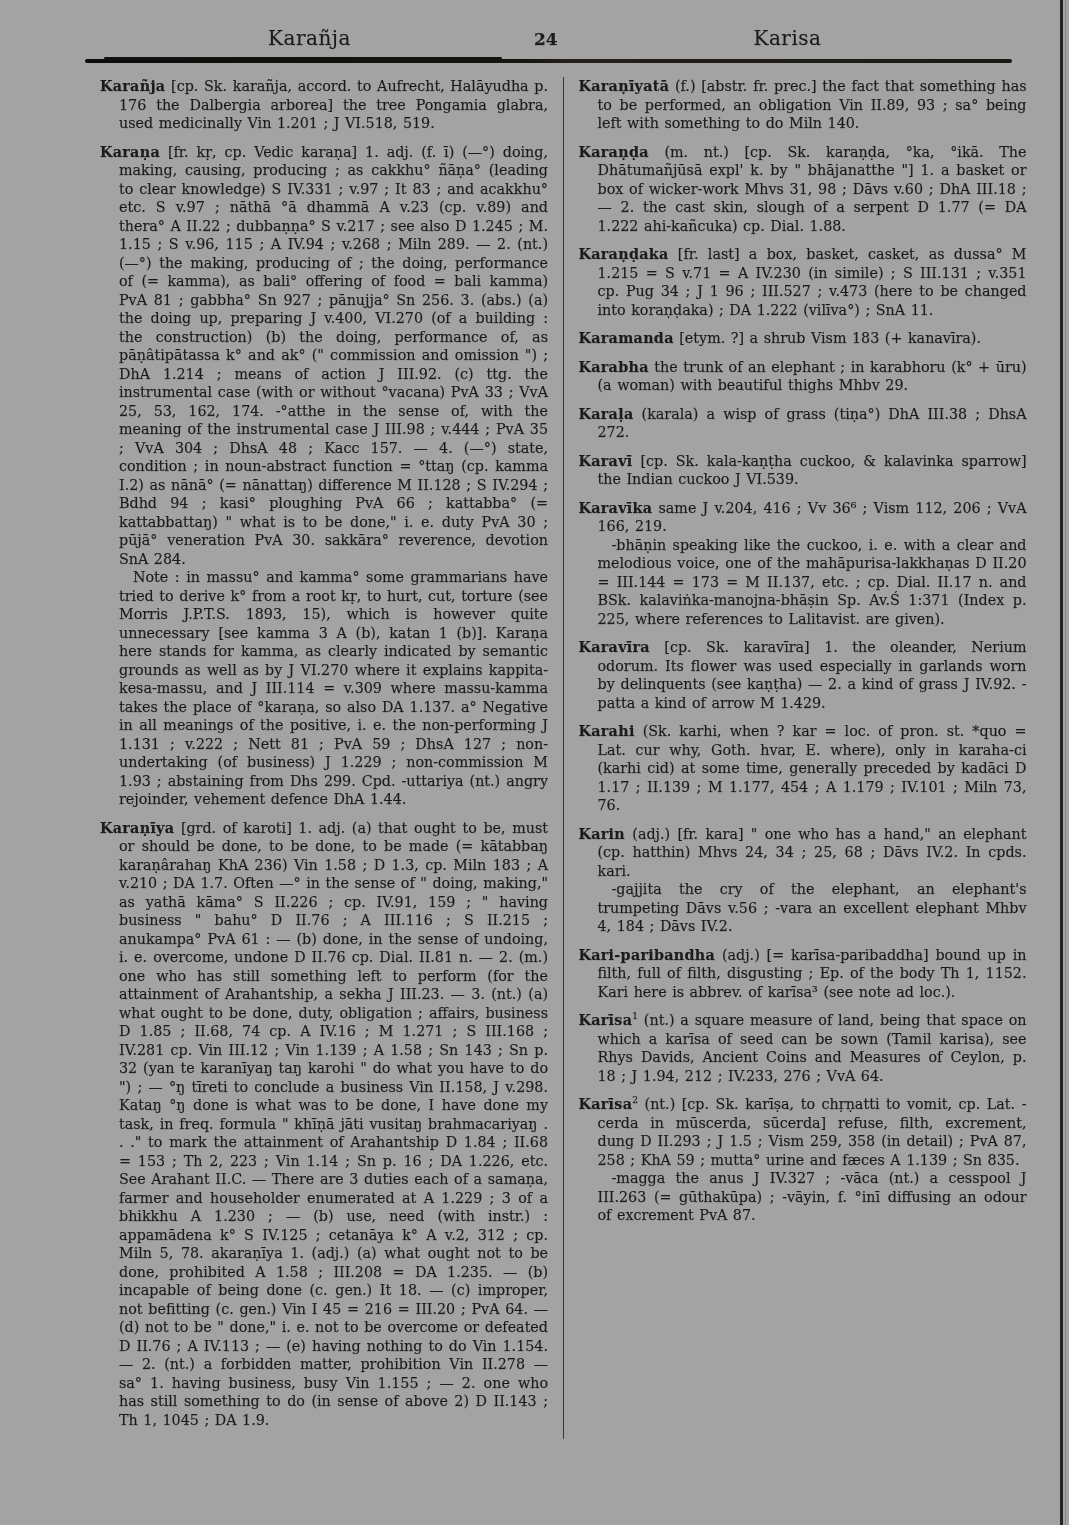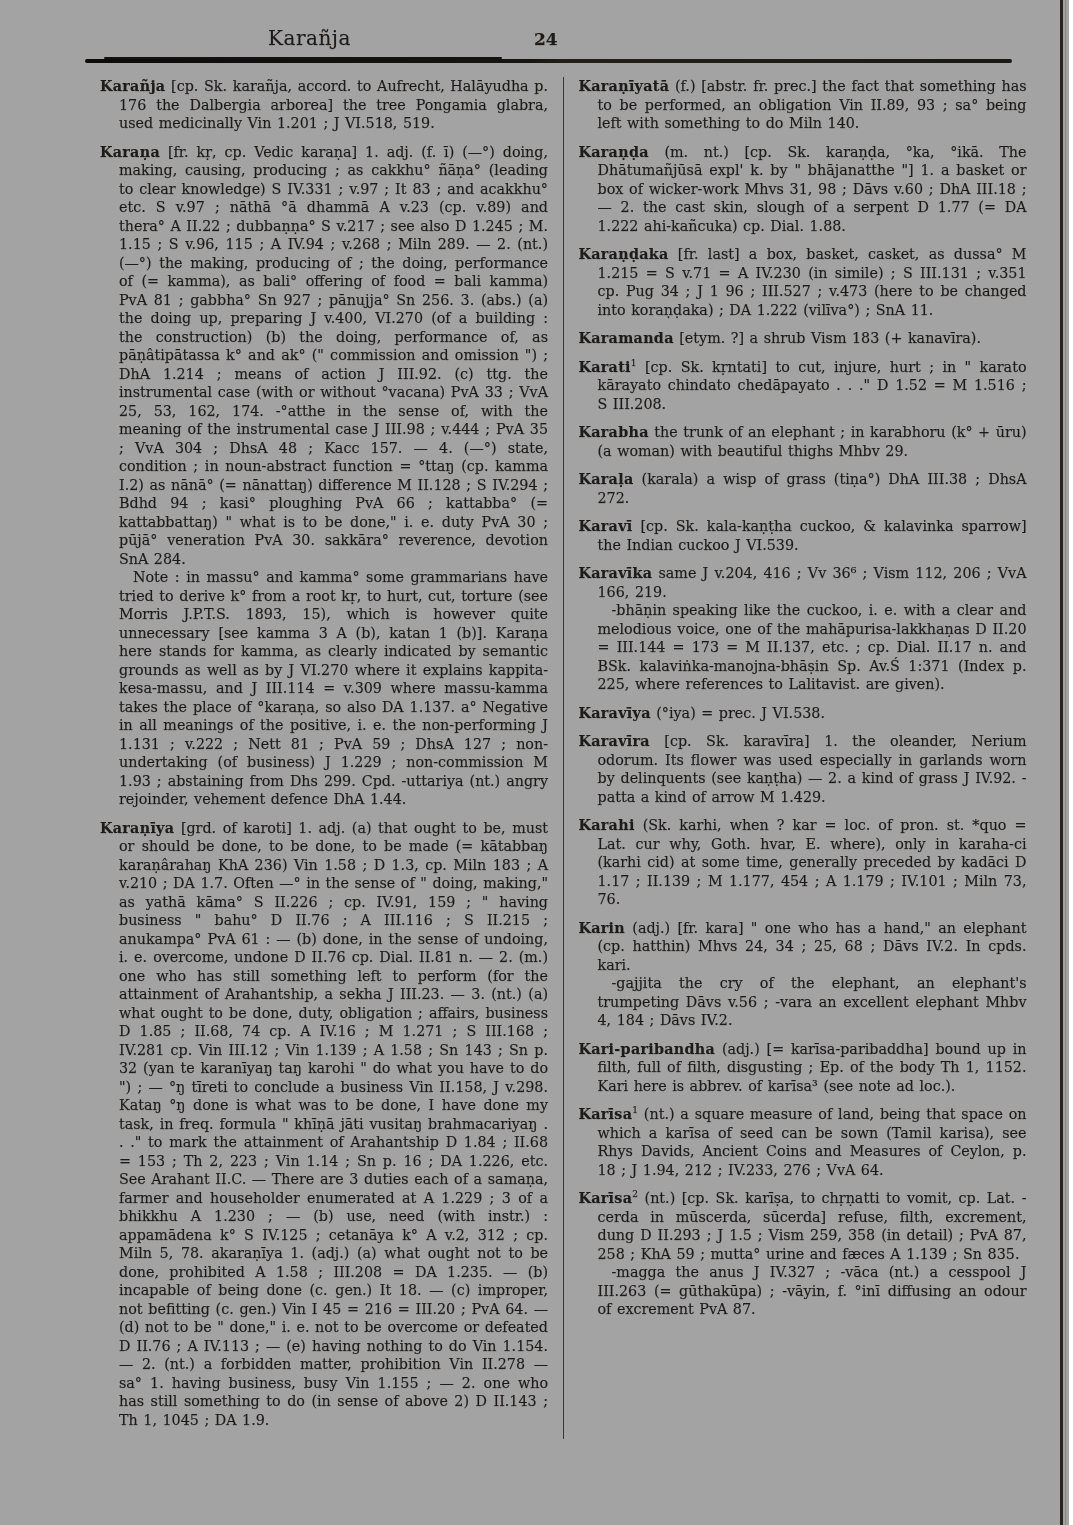--- a/index.html
+++ b/index.html
@@ -61,20 +61,21 @@
 </style>
 </head>
 <body>
 
 <div class="page">
   <div class="edge-line"></div>
 
   <div class="running-head">
     <span class="side">Karañja</span>
     <span class="num">24</span>
+    <span class="side">Karisa</span>
   </div>
 
   <div class="head-rule"></div>
 
   <div class="columns">
     <div class="col" id="col-left">
         <div class="entry">
           <p class="p0"><span class="hw">Karañja</span> [cp. Sk. karañja, accord. to Aufrecht, Halāyudha p. 176 the Dalbergia arborea] the tree Pongamia glabra, used medicinally Vin 1.201 ; J VI.518, 519.</p>
         </div>
         <div class="entry">
@@ -93,37 +94,31 @@
         <div class="entry">
           <p class="p0"><span class="hw">Karaṇḍa</span> (m. nt.) [cp. Sk. karaṇḍa, °ka, °ikā.  The Dhātumañjūsā expl' k. by " bhājanatthe "] 1. a basket or box of wicker-work Mhvs 31, 98 ; Dāvs v.60 ; DhA III.18 ; — 2. the cast skin, slough of a serpent D 1.77 (= DA 1.222 ahi-kañcuka) cp. Dial. 1.88.</p>
         </div>
         <div class="entry">
           <p class="p0"><span class="hw">Karaṇḍaka</span> [fr. last] a box, basket, casket, as dussa° M 1.215 = S v.71 = A IV.230 (in simile) ; S III.131 ; v.351 cp. Pug 34 ; J 1 96 ; III.527 ; v.473 (here to be changed into koraṇḍaka) ; DA 1.222 (vilīva°) ; SnA 11.</p>
         </div>
         <div class="entry">
           <p class="p0"><span class="hw">Karamanda</span> [etym. ?] a shrub Vism 183 (+ kanavīra).</p>
         </div>
         <div class="entry">
-          <p class="p0"><span class="hw">Karati</span><sup class="hw-sup">1</sup> [cp. Sk. kṛntati] to cut, injure, hurt ; in " karato kārayato chindato chedāpayato . . ." D 1.52 = M 1.516 ; S III.208.</p>
-        </div>
-        <div class="entry">
           <p class="p0"><span class="hw">Karabha</span> the trunk of an elephant ; in karabhoru (k° + ūru) (a woman) with beautiful thighs Mhbv 29.</p>
         </div>
         <div class="entry">
           <p class="p0"><span class="hw">Karaḷa</span> (karala) a wisp of grass (tiṇa°) DhA III.38 ; DhsA 272.</p>
         </div>
         <div class="entry">
           <p class="p0"><span class="hw">Karavī</span> [cp. Sk. kala-kaṇṭha cuckoo, &amp; kalavinka sparrow] the Indian cuckoo J VI.539.</p>
         </div>
         <div class="entry">
           <p class="p0"><span class="hw">Karavīka</span> same J v.204, 416 ; Vv 36⁶ ; Vism 112, 206 ; VvA 166, 219.</p>
           <p class="pc">-bhāṇin speaking like the cuckoo, i. e. with a clear and melodious voice, one of the mahāpurisa-lakkhaṇas D II.20 = III.144 = 173 = M II.137, etc. ; cp. Dial. II.17 n. and BSk. kalaviṅka-manojna-bhāṣin Sp. Av.Ś 1:371 (Index p. 225, where references to Lalitavist. are given).</p>
-        </div>
-        <div class="entry">
-          <p class="p0"><span class="hw">Karavīya</span> (°iya) = prec. J VI.538.</p>
         </div>
         <div class="entry">
           <p class="p0"><span class="hw">Karavīra</span> [cp. Sk. karavīra] 1. the oleander, Nerium odorum.  Its flower was used especially in garlands worn by delinquents (see kaṇṭha) — 2. a kind of grass J IV.92.  -patta a kind of arrow M 1.429.</p>
         </div>
         <div class="entry">
           <p class="p0"><span class="hw">Karahi</span> (Sk. karhi, when ? kar = loc. of pron. st. *quo = Lat. cur why, Goth. hvar, E. where), only in karaha-ci (karhi cid) at some time, generally preceded by kadāci D 1.17 ; II.139 ; M 1.177, 454 ; A 1.179 ; IV.101 ; Miln 73, 76.</p>
         </div>
         <div class="entry">
           <p class="p0"><span class="hw">Karin</span> (adj.) [fr. kara] " one who has a hand," an elephant (cp. hatthin) Mhvs 24, 34 ; 25, 68 ; Dāvs IV.2.  In cpds. kari.</p>
           <p class="pc">-gajjita the cry of the elephant, an elephant's trumpeting Dāvs v.56 ; -vara an excellent elephant Mhbv 4, 184 ; Dāvs IV.2.</p>

